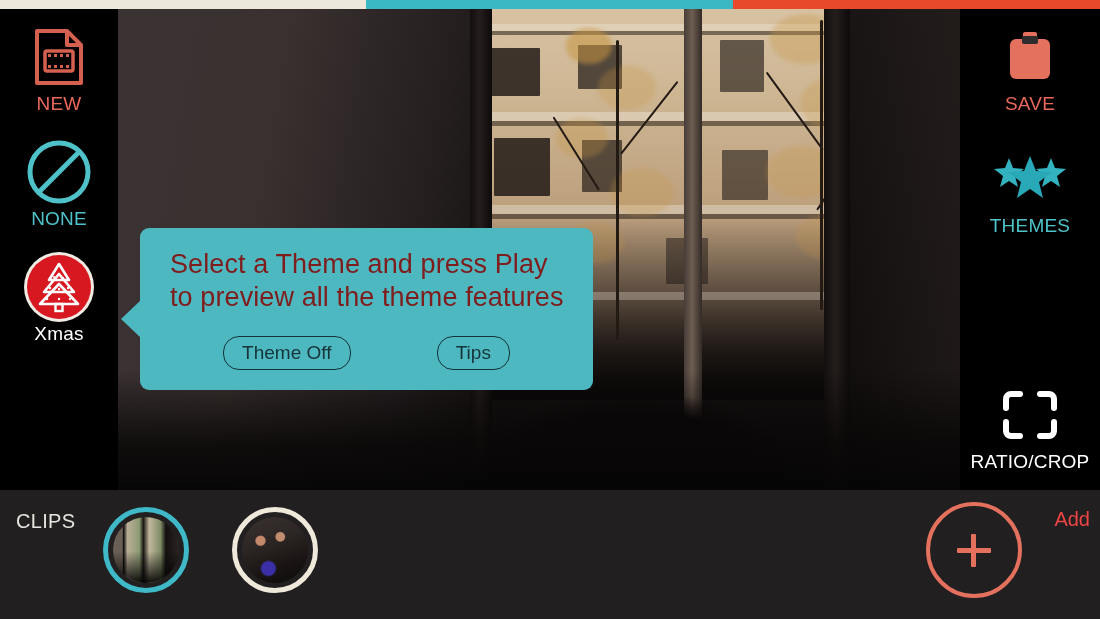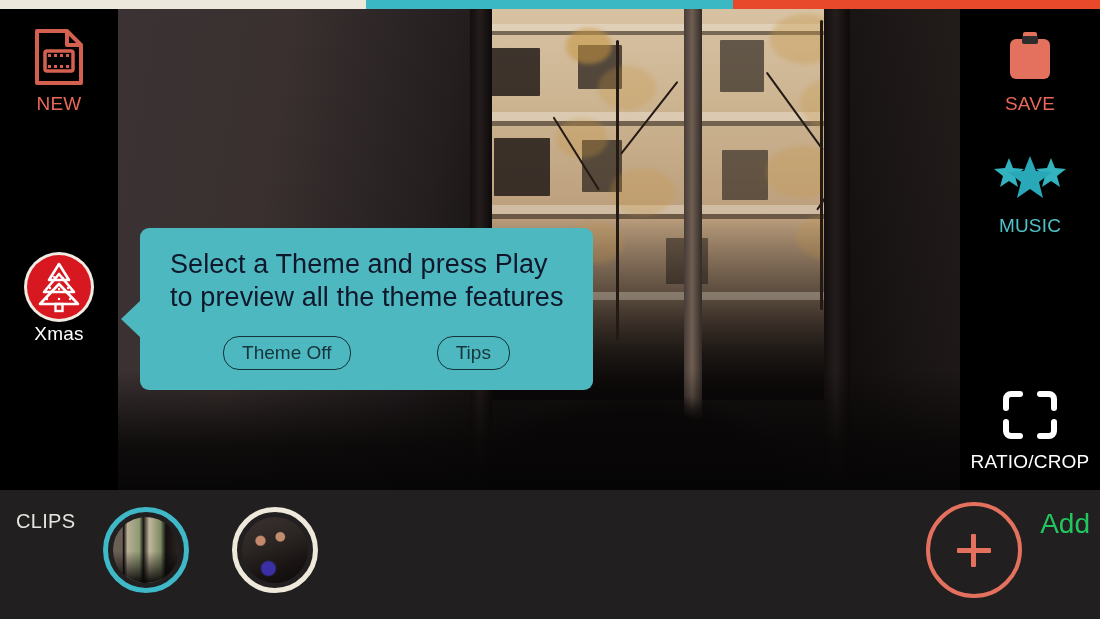--- a/index.html
+++ b/index.html
@@ -154,21 +154,21 @@
   #callout .arrow {
     position: absolute;
     left: -19px;
     top: 72px;
     width: 0; height: 0;
     border-top: 19px solid transparent;
     border-bottom: 19px solid transparent;
     border-right: 20px solid #4eb8c0;
   }
   #callout-text {
-    color: #0f172a;
+    color: #7f1d1d;
     font-size: 27px;
     line-height: 33px;
     letter-spacing: .1px;
     margin: 0 0 22px 8px;
   }
   .callout-actions {
     display: flex;
     justify-content: space-around;
     padding: 0 18px 4px 18px;
   }
@@ -312,22 +312,22 @@
   #add-btn .plus-h, #add-btn .plus-v {
     position: absolute;
     background: #e4705e;
     border-radius: 1px;
   }
   #add-btn .plus-h { left: 27px; top: 42px; width: 34px; height: 5px; }
   #add-btn .plus-v { left: 41px; top: 28px; width: 5px; height: 33px; }
   #add-label {
     position: absolute;
     right: 10px; top: 18px;
-    color: #22c55e;
-    font-size: 28px;
+    color: #ef4444;
+    font-size: 20px;
   }
 </style>
 </head>
 <body>
 
 <div id="app">
 
   <div id="topbar">
     <div class="seg" style="width:366px;background:#ece8dc;"></div>
     <div class="seg" style="width:367px;background:#3ab8c4;"></div>
@@ -399,20 +399,29 @@
             <rect x="15" y="38" width="3" height="3"></rect>
               <rect x="21" y="38" width="3" height="3"></rect>
             <rect x="27" y="38" width="3" height="3"></rect>
               <rect x="33" y="38" width="3" height="3"></rect>
           </g>
         </svg>
       </div>
       <div class="rail-label red">NEW</div>
     </div>
 
+    <div class="rail-item" style="top:135px;">
+      <div class="rail-glyph">
+        <svg width="68" height="68" viewBox="0 0 68 68">
+          <circle cx="34" cy="34" r="29" fill="none" stroke="#4ec2c8" stroke-width="5"></circle>
+          <line x1="14" y1="54" x2="54" y2="14" stroke="#4ec2c8" stroke-width="5"></line>
+        </svg>
+      </div>
+      <div class="rail-label teal">NONE</div>
+    </div>
 
     <div class="rail-item" style="top:250px;">
       <div class="rail-glyph">
         <svg width="72" height="72" viewBox="0 0 72 72">
           <circle cx="36" cy="36" r="35" fill="#f0ece4"></circle>
           <circle cx="36" cy="36" r="32" fill="#d71820"></circle>
           <g fill="none" stroke="#ffffff" stroke-width="2.6" stroke-linejoin="round">
             <path d="M36 13 L26 29 H46 Z"></path>
             <path d="M36 23 L21 41 H51 Z"></path>
             <path d="M36 33 L17 53 H55 Z"></path>
@@ -449,21 +458,21 @@
     </div>
 
     <div class="rail-item" style="top:142px;">
       <div class="rail-glyph">
         <svg width="76" height="54" viewBox="0 0 76 54">
           <path d="M17 6 L21 16 L32 17 L23 24 L26 35 L17 29 L8 35 L11 24 L2 17 L13 16 Z" fill="#33b3c0"></path>
           <path d="M59 6 L63 16 L74 17 L65 24 L68 35 L59 29 L50 35 L53 24 L44 17 L55 16 Z" fill="#33b3c0"></path>
           <path d="M38 4 L44 19 L60 20 L47 30 L51 46 L38 37 L25 46 L29 30 L16 20 L32 19 Z" fill="#29a8b8"></path>
         </svg>
       </div>
-      <div class="rail-label teal">MUSIC</div>
+      <div class="rail-label teal">THEMES</div>
     </div>
 
 
     <div class="rail-item" style="top:378px;">
       <div class="rail-glyph">
         <svg width="60" height="54" viewBox="0 0 60 54">
           <g fill="none" stroke="#ffffff" stroke-width="6" stroke-linecap="round">
             <path d="M20 6 H11 a5 5 0 0 0 -5 5 V20"></path>
             <path d="M40 6 H49 a5 5 0 0 1 5 5 V20"></path>
             <path d="M20 48 H11 a5 5 0 0 1 -5 -5 V34"></path>

